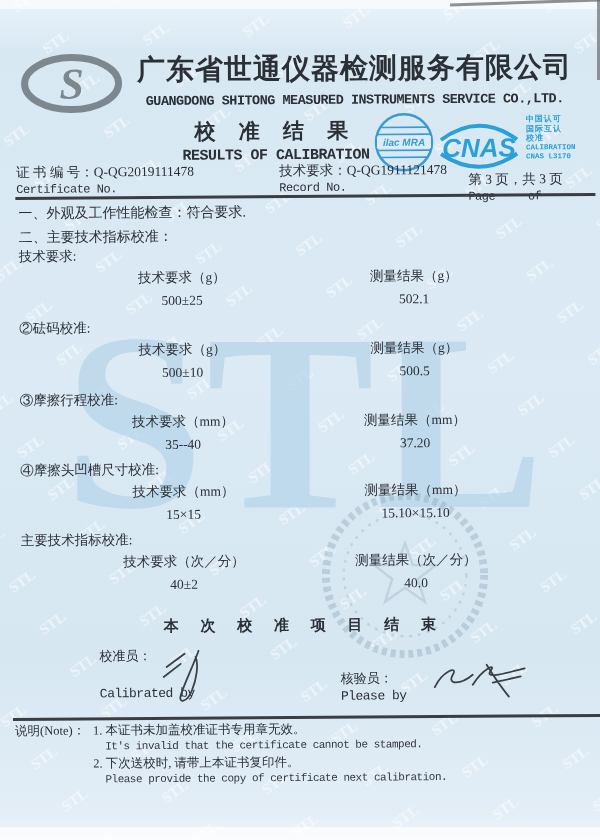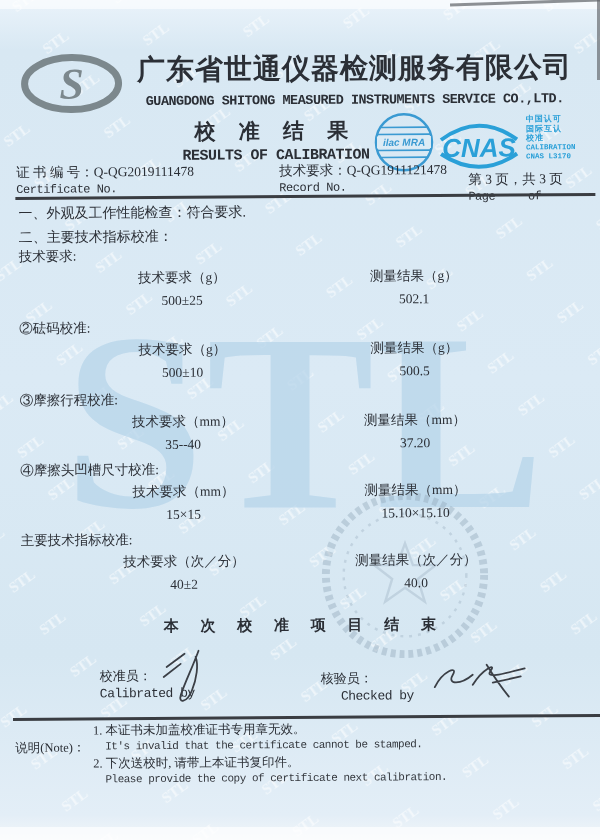--- a/index.html
+++ b/index.html
@@ -182,35 +182,35 @@
     <div class="item" style="top:530px;">
       <div class="item-title">主要技术指标校准:</div>
       <div class="req-label">技术要求（次／分）</div>
       <div class="res-label">测量结果（次／分）</div>
       <div class="req-value">40±2</div>
       <div class="res-value">40.0</div>
     </div>
 
     <div class="closing">本 次 校 准 项 目 结 束</div>
 
-    <div class="sig-label" style="left:95px;top:666px;">校准员：</div>
+    <div class="sig-label" style="left:95px;top:646px;">校准员：</div>
     <div class="sig-label sub-en" style="left:95px;top:684px;">Calibrated by</div>
     <svg class="sig" style="left:150px;top:646px;" width="70" height="58" viewBox="0 0 70 58">
       <path d="M12,20 L30,7 M9,30 L26,17 M44,4 C38,20 30,36 26,48 C23,57 32,56 37,44 C42,32 44,18 41,10" fill="none" stroke="#3b3f46" stroke-width="1.8" stroke-linecap="round"></path>
     </svg>
-    <div class="sig-label" style="left:316px;top:670px;font-family:Liberation Mono, monospace;">核验员：</div>
-    <div class="sig-label sub-en" style="left:336px;top:688px;">Checked by</div>
+    <div class="sig-label" style="left:336px;top:670px;font-family:Liberation Mono, monospace;">核验员：</div>
+    <div class="sig-label sub-en" style="left:336px;top:688px;">Please by</div>
     <svg class="sig" style="left:424px;top:662px;" width="104" height="42" viewBox="0 0 104 42">
       <path d="M6,26 C14,10 30,4 24,14 C18,24 32,24 44,14 M44,24 C54,8 68,2 62,10 C56,18 72,14 96,8 M58,4 C64,14 72,26 80,36 M64,22 L92,16" fill="none" stroke="#3b3f46" stroke-width="1.8" stroke-linecap="round"></path>
     </svg>
 
     <div class="rule r2"></div>
 
     <div class="notes">
-      <div class="nt" style="left:10px;top:17px;">说明(Note)：</div>
+      <div class="nt" style="left:10px;top:0;">说明(Note)：</div>
       <div class="nt" style="left:88px;top:0;">1. 本证书未加盖校准证书专用章无效。</div>
       <div class="nt nt-en" style="left:100px;top:18px;">It's invalid that the certificate cannot be stamped.</div>
       <div class="nt" style="left:88px;top:33px;">2. 下次送校时, 请带上本证书复印件。</div>
       <div class="nt nt-en" style="left:100px;top:51px;">Please provide the copy of certificate next calibration.</div>
     </div>
 
   </div>
 </div>
 
 </body></html>

